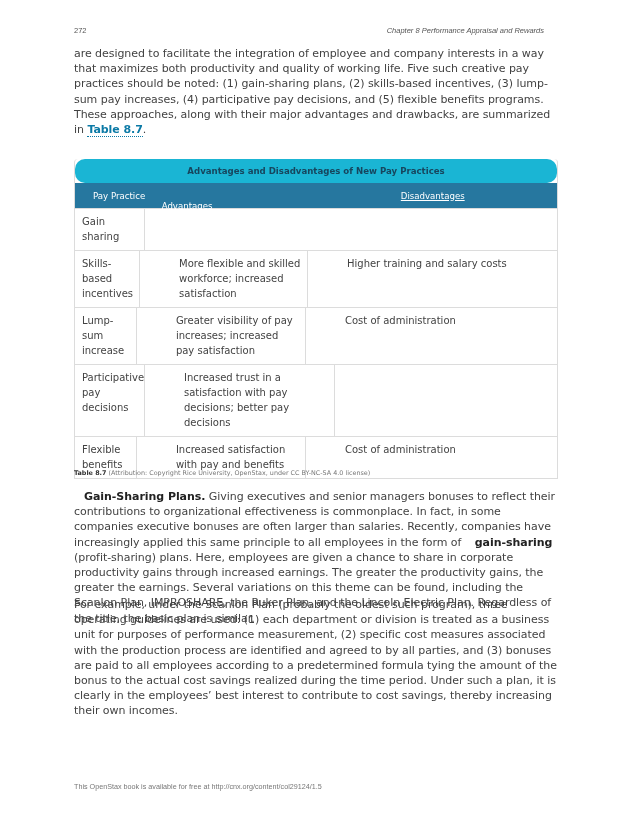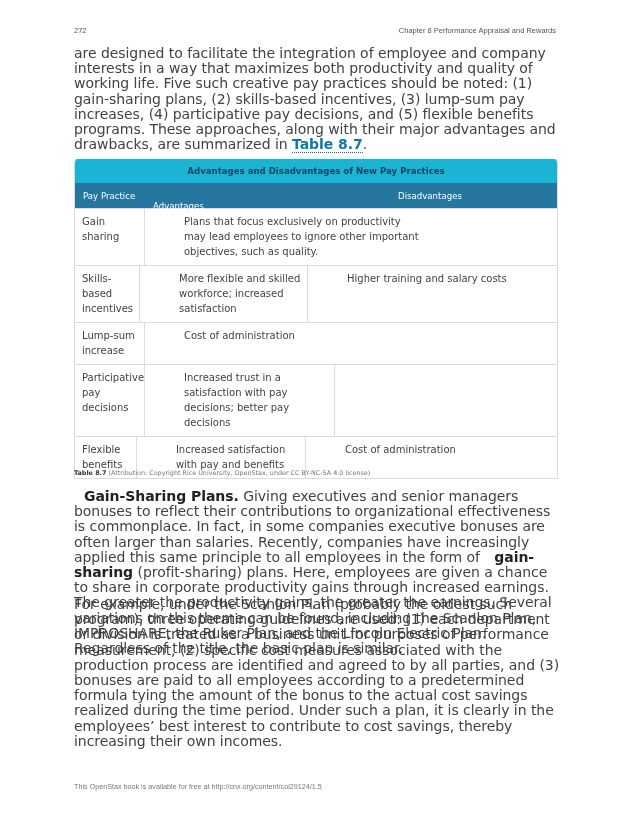--- a/index.html
+++ b/index.html
@@ -1,30 +1,30 @@
 <!DOCTYPE html>
 <html><head>
 <meta charset="utf-8">
 <style>
   html, body { margin:0; padding:0; background:#ffffff; }
   body { width:630px; height:815px; position:relative; overflow:hidden; font-family:"DejaVu Sans", sans-serif; color:#424242; }
   .running-head { position:absolute; top:26px; left:74px; right:74px; height:12px; font-family:"Liberation Sans", sans-serif; font-size:7.5px; color:#555; }
   .running-head .pg { position:absolute; left:0; top:0; }
-  .running-head .ch { position:absolute; right:0; top:0; }
-  .para { position:absolute; left:74px; width:486px; font-size:14px; line-height:15.2px; color:#424242; letter-spacing:-0.05px; }
+  .running-head .ch { position:absolute; right:12px; top:0;font-style:italic; }
+  .para { position:absolute; left:74px; width:486px; font-size:11px; line-height:15.2px; color:#424242; letter-spacing:-0.05px; }
   .para b { color:#222;margin-left:10px; }
   .link { color:#0c7aa6; font-weight:bold; border-bottom:1px dotted #0c7aa6; }
   .table-wrap { position:absolute; left:74px; top:159px; width:482px; border-radius:4px 4px 0 0; overflow:hidden; border:1px solid #dcdcdc; border-top:none; }
-  .t-title { background:#1ab5d4; color:#17465e; font-weight:bold; font-size:8.6px; text-align:center; height:24px; line-height:24px; }
-  .t-head { display:flex; background:#26779f; color:#ffffff; font-size:8.6px; height:25px; align-items:center; }
+  .t-title { background:#1ab5d4; color:#17465e; font-weight:bold; font-size:8.6px; text-align:center; height:24px; line-height:24px;border-radius:10px; }
+  .t-head { display:flex; background:#26779f; color:#ffffff; font-size:8.6px; height:25px; align-items:center;padding-left:10px; }
   .t-head div { padding-left:8px; box-sizing:border-box; }
   .c1 { width:70px; }
   .c2 { width:158px; }
   .c3 { width:254px; }
-  .t-head .h3 { text-align:center; padding-left:0; }
+  .t-head .h3 { text-align:center; padding-left:0;text-decoration:underline; }
   .t-row { display:flex; border-top:1px solid #dcdcdc; font-size:10px; line-height:15px; color:#424242;gap:32px; }
   .t-row div { padding:5px 6px 6px 7px; box-sizing:border-box; }
   .t-row .c1, .t-row .c2 { border-right:1px solid #dcdcdc; }
   .caption { position:absolute; left:74px; top:469px; font-size:6.4px; color:#777; }
   .caption b { color:#333; }
   .footer { position:absolute; left:74px; top:782px; font-family:Liberation Sans, sans-serif; font-size:7.2px; color:#777; }
 </style>
 </head>
 <body>
 
@@ -37,29 +37,29 @@
 
 <div class="table-wrap">
   <div class="t-title">Advantages and Disadvantages of New Pay Practices</div>
   <div class="t-head">
     <div class="c1">Pay Practice</div>
     <div class="c2" style="padding-left:8px;margin-top:21px;">Advantages</div>
     <div class="c3 h3">Disadvantages</div>
   </div>
   <div class="t-row">
     <div class="c1">Gain sharing</div>
-    <div class="c3">Plans that focus exclusively on productivity may lead employees to ignore other important objectives, such as quality.</div>
   </div>
   <div class="t-row">
     <div class="c1">Skills-based incentives</div>
     <div class="c2">More flexible and skilled workforce; increased satisfaction</div>
     <div class="c3">Higher training and salary costs</div>
   </div>
   <div class="t-row">
     <div class="c1">Lump-sum increase</div>
+    <div class="c2">Greater visibility of pay increases; increased pay satisfaction</div>
     <div class="c3">Cost of administration</div>
   </div>
   <div class="t-row">
     <div class="c1">Participative pay decisions</div>
     <div class="c2">Increased trust in a satisfaction with pay decisions; better pay decisions</div>
   </div>
   <div class="t-row">
     <div class="c1">Flexible benefits</div>
     <div class="c2">Increased satisfaction with pay and benefits</div>
     <div class="c3">Cost of administration</div>

